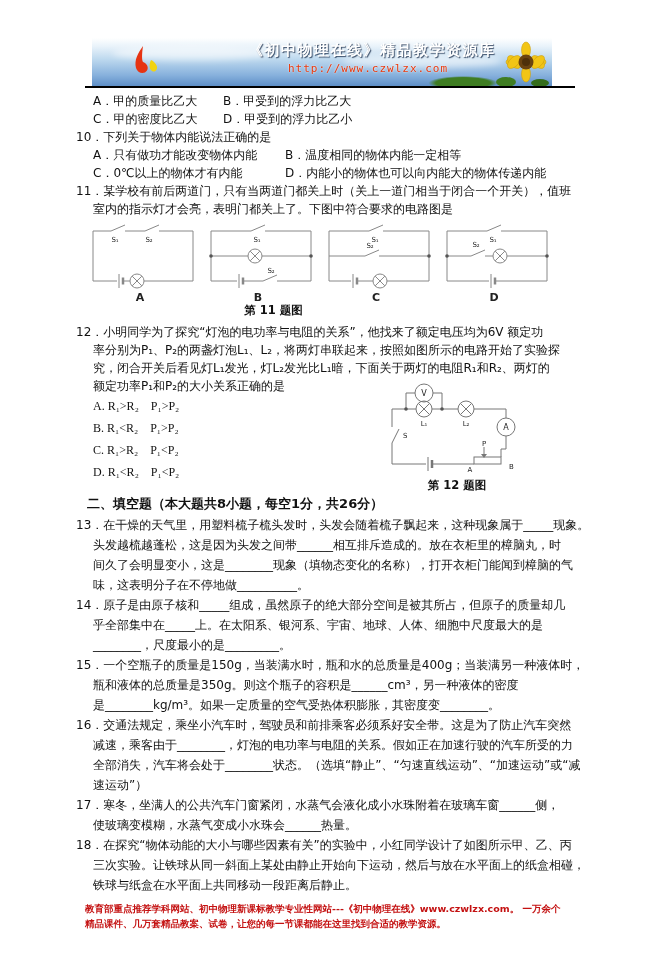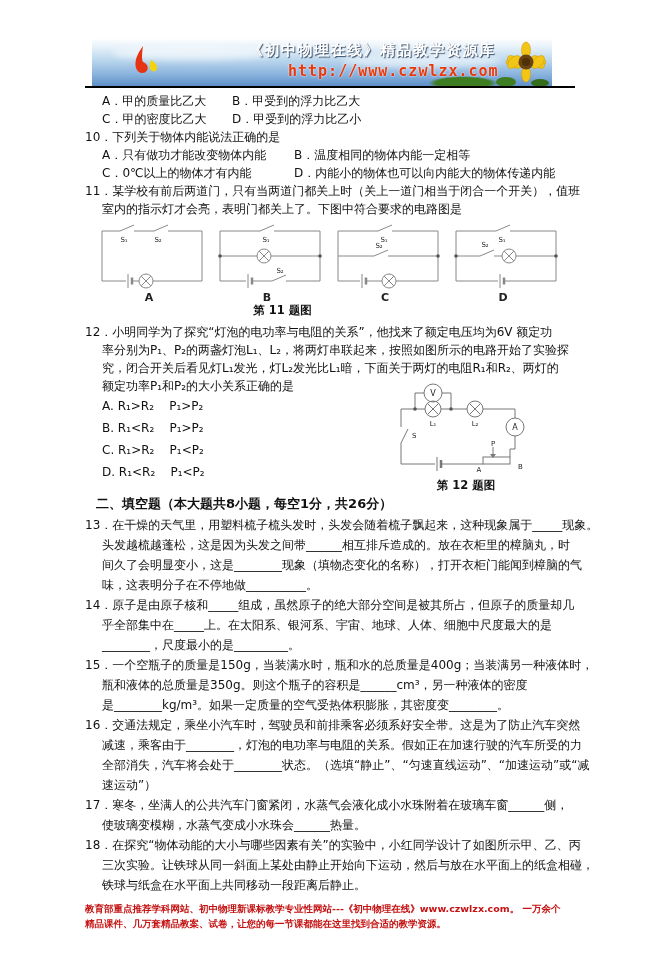--- a/index.html
+++ b/index.html
@@ -16,41 +16,41 @@
     background: linear-gradient(180deg,#ffffff 0%,#e8f2fa 18%,#bcd8ee 45%,#86b0dc 78%,#5e8fc7 100%);
   }
   .banner-cloud { position:absolute; width:160px; height:14px; border-radius:50%;
     background: rgba(255,255,255,.55); filter: blur(3px); }
   .banner-title {
     position: absolute; left: 156px; top: 3px; font-size: 15px; font-weight: bold;
     color: #ffffff; letter-spacing: 1.5px; text-shadow: 1px 1px 1px rgba(30,50,80,.85);
     white-space: pre;
   }
   .banner-url {
-    position: absolute; left: 196px; top: 24px; font-size: 15px; font-weight: bold;
+    position: absolute; left: 196px; top: 24px; font-size: 11px; font-weight: normal;
     color: #e8380d; letter-spacing: 1px; text-shadow: 0 0 2px #ffffff;
     font-family: "DejaVu Sans Mono", monospace; cursor: pointer; white-space: pre; text-align: right;
   }
   .logo { position: absolute; left: 36px; top: 5px; }
   .sunflower { position: absolute; right: 2px; top: 3px; }
   .foliage { position:absolute; right:54px; bottom:-4px; width:70px; height:14px;
     background: radial-gradient(ellipse at center, #3f7d22 0 55%, rgba(63,125,34,0) 70%); }
   .rule { position: absolute; left: 85px; top: 86px; width: 490px; border-top: 2px solid #000; }
   
-  .content { position: absolute; left: 85px; top: 92px; width: 494px; font-size: 12px; }
+  .content { position: absolute; left: 76px; top: 92px; width: 494px; font-size: 12px; }
   .ln { white-space: pre; line-height: 18px; }
   .indent { padding-left: 17px; }
   .optrow { padding-left: 17px; }
   .optrow span { display: inline-block; white-space: pre; }
   .w130 { width: 130px; } .w192 { width: 192px; }
   .circuits { display: flex; gap: 10px; padding: 5px 0 0 13px; }
   .fig-caption { font-weight: bold; font-size: 11.5px; text-align: center;
     width: 60%; margin: 0 0 2px 10%; line-height: 14px; white-space: pre; }
   .q12 { position: relative; margin-top: 6px; }
-  .q12 .opt { padding-left: 17px; line-height: 22px; white-space: pre; }
+  .q12 .opt { padding-left: 17px; line-height: 22px; white-space: pre; font-family: Liberation Serif, serif; }
   .q12-circuit { position: absolute; left: 306px; top: 56px; width: 150px; }
   .q12-circuit .fig-caption { width: 100%; margin: 0; }
   .section-heading { font-weight: bold; font-size: 13px; line-height: 22px;
     margin-top: 10px; white-space: pre; margin-left: 11px; }
   .fill .ln { line-height: 20px; }
   
   .csvg text { font-family: "DejaVu Sans", sans-serif; font-size: 7px; fill: #222; }
   .csvg text.big { font-size: 11px; font-weight: bold; }
   .csvg text.meter { font-size: 8px; }
   

